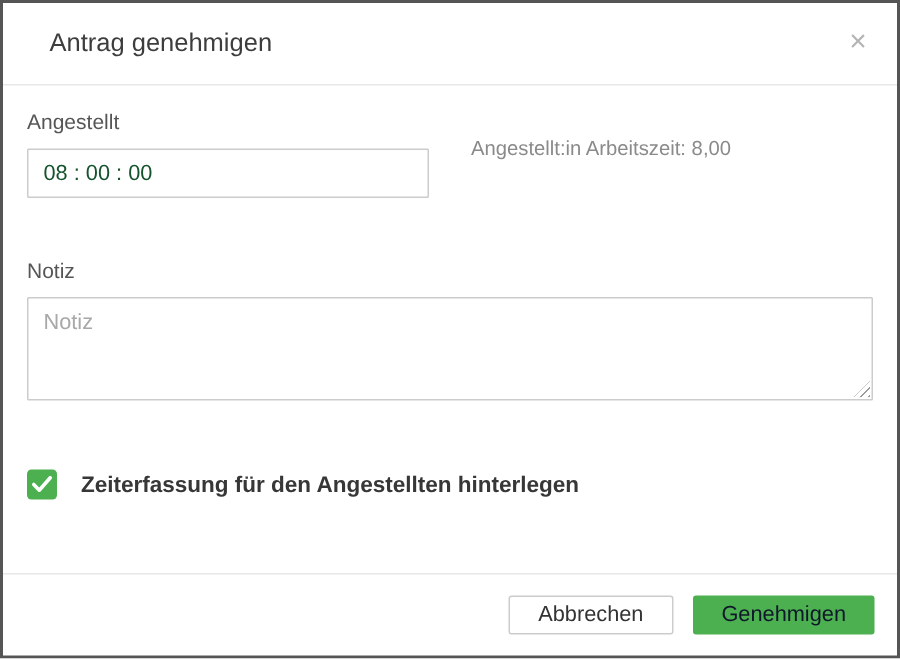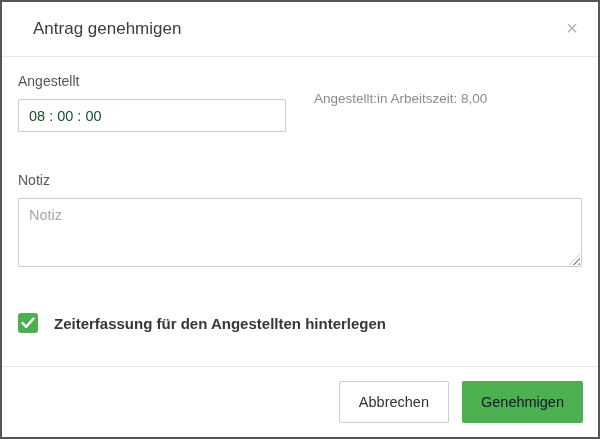--- a/index.html
+++ b/index.html
@@ -119,21 +119,21 @@
   
   .dialog-footer {
     flex: 0 0 auto;
     border-top: 1px solid #e8e8e8;
     padding: 14px 15px;
     display: flex;
     justify-content: flex-end;
     gap: 13px;
   }
   .btn {
-    height: 42px;
+    height: 26px;
     padding: 0 19px;
     font-family: "Liberation Sans", sans-serif;
     font-size: 14.5px;
     border-radius: 2px;
     cursor: pointer;
   }
   .btn-cancel {
     background: #ffffff;
     border: 1px solid #cccccc;
     color: #333333;

